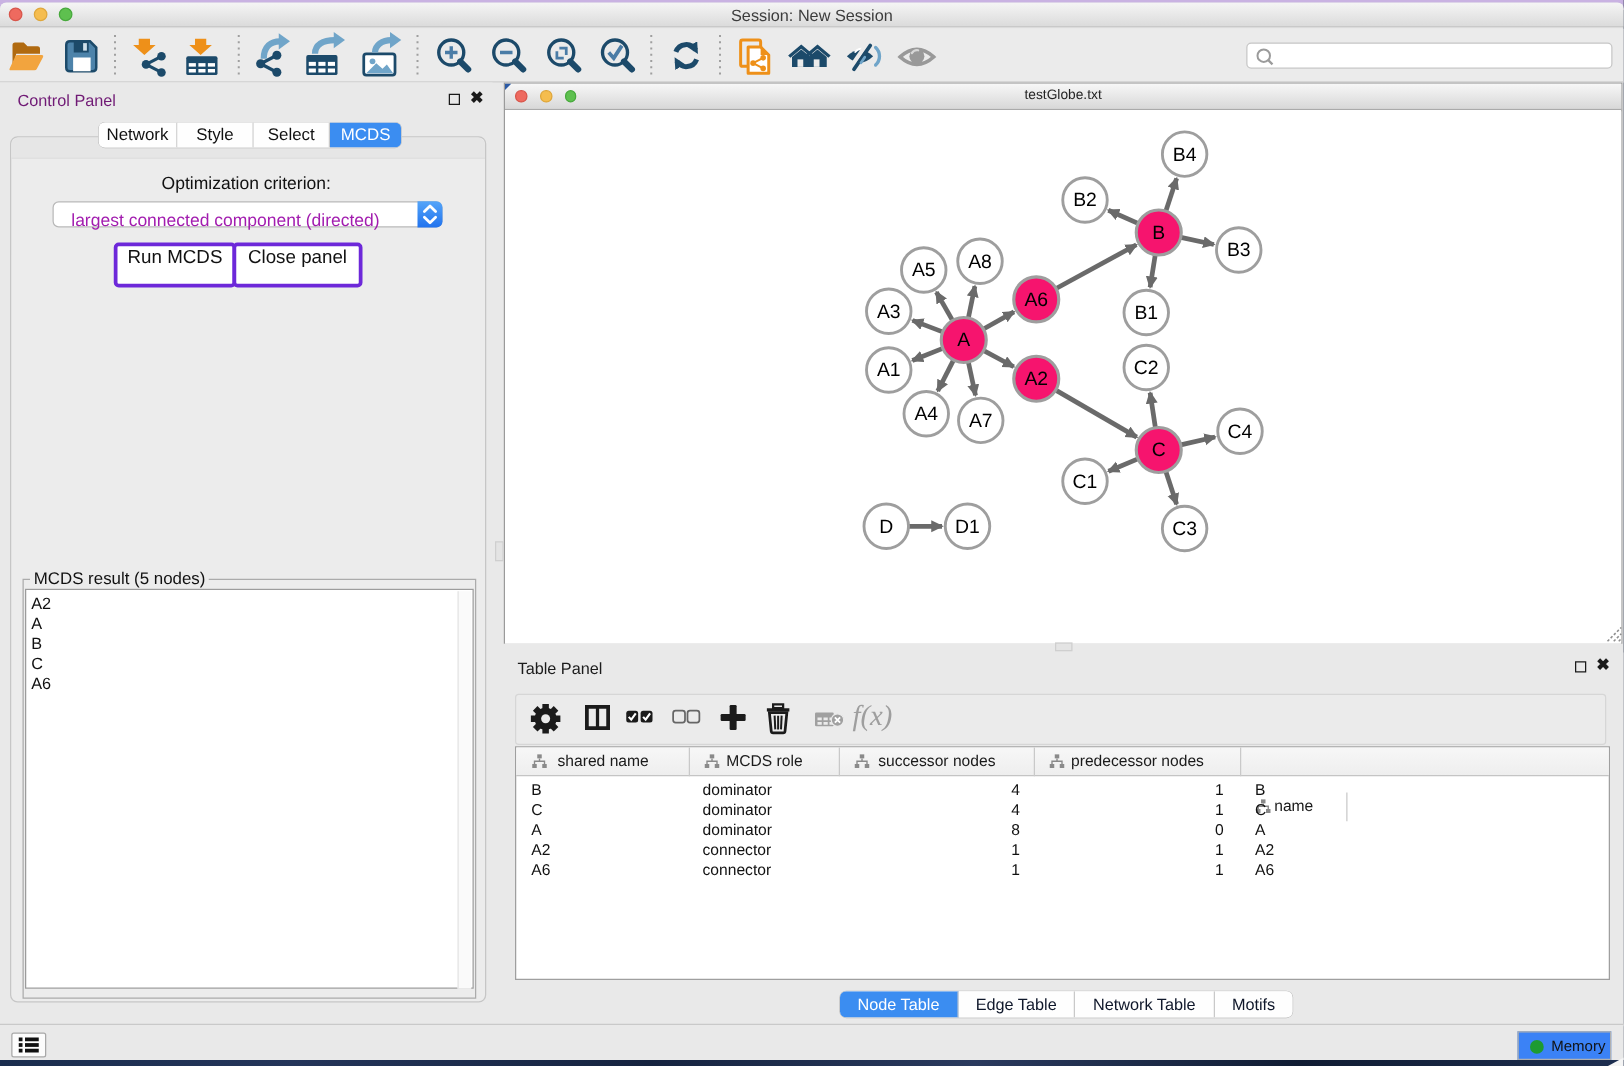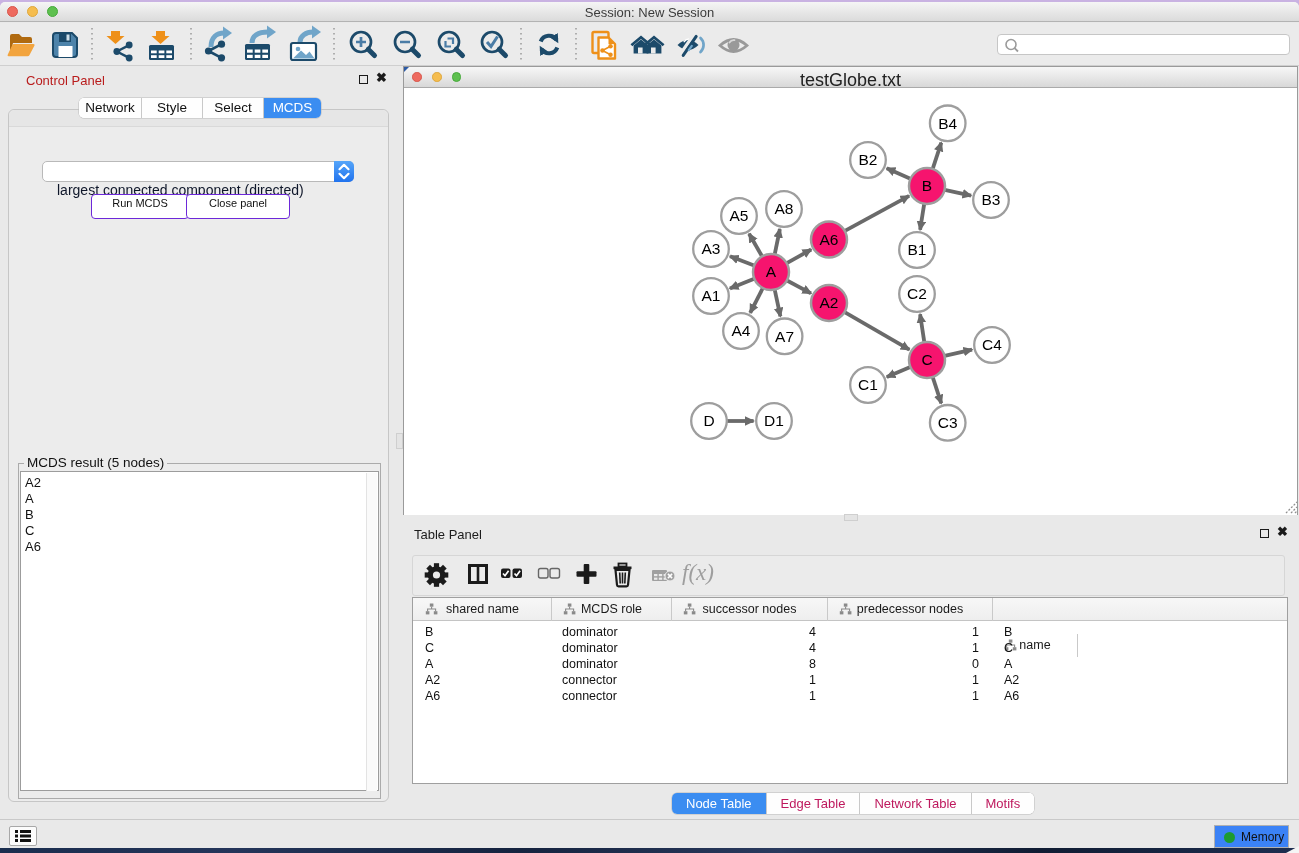--- a/index.html
+++ b/index.html
@@ -20,78 +20,78 @@
 #titletext { position:absolute; top:3px; left:0; width:100%; text-align:center;
   font-size:13px; color:#3c3c3c; }
 
 #toolbar { position:absolute; left:0; top:21px; width:1299px; height:43px; background:#ebebeb;
   border-bottom:1px solid #cfcfcf; }
 .tbi { position:absolute; }
 #searchbox { position:absolute; left:997px; top:11px; width:293px; height:21px; background:#fff;
   border:1px solid #c6c6c6; border-radius:4px; }
 
 #cpanel { position:absolute; left:0; top:64px; width:394px; height:756px; background:#e9e9e9; }
-#cpanel-title { position:absolute; left:26px; top:7px; font-size:13px; color:#b91c1c; }
+#cpanel-title { position:absolute; left:14px; top:7px; font-size:13px; color:#701a75; }
 .panefloat { position:absolute; width:9px; height:9px; border:1.5px solid #1a1a1a; background:transparent; }
 .paneclose { position:absolute; font-size:13px; font-weight:bold; color:#1a1a1a; }
 #cp-box { position:absolute; left:8px; top:43px; width:381px; height:693px;
   border:1px solid #c6c6c6; border-radius:6px; background:#ececec; }
 #cp-inner { position:absolute; left:0; top:0; width:100%; height:17px; background:#e6e6e6;
   border-bottom:1px solid #d9d9d9; border-radius:6px 6px 0 0; }
 #cp-tabs { position:absolute; left:79px; top:32px; height:20px; width:242px; display:flex;
   border-radius:5px; overflow:hidden; box-shadow:0 0 0 0.5px #b9b9b9; background:#fff; }
 .cptab { height:20px; line-height:20px; text-align:center; font-size:13.5px; color:#111;
   background:#fefefe; border-right:1px solid #c9c9c9; }
 .cptab:last-child { border-right:none; }
 .cptab.sel { background:#3b8df1; color:#fff; }
 #optlabel { position:absolute; left:0; top:72px; width:100%; text-align:center; font-size:14px; color:#111; }
 #dropdown { position:absolute; left:42px; top:95px; width:312px; height:21px; background:#fff;
   border:1px solid #b9b9b9; border-radius:5px; }
-#dropdown .dtext { position:absolute; left:14px; top:20px; font-size:14px; color:#0f172a;text-align:center; }
+#dropdown .dtext { position:absolute; left:14px; top:6px; font-size:14px; color:#a21caf;text-align:center; }
 #dropdown .spin { position:absolute; right:-1px; top:-1px; width:20px; height:21px; border-radius:0 5px 5px 0;
   background:linear-gradient(#55a5f9,#2173ee); }
-.btn { position:absolute; height:25px; background:#fff; border:1px solid #6d28d9; border-radius:4px;
-  font-size:11px; color:#111; text-align:center; line-height:17px; }
+.btn { position:absolute; height:36px; background:#fff; border:3px solid #6d28d9; border-radius:4px;
+  font-size:15px; color:#111; text-align:center; line-height:17px; }
 #grp { position:absolute; left:18px; top:397px; width:363px; height:336px;
   border:1px solid #ababab; }
 #grplabel { position:absolute; left:5px; top:-9px; background:#ececec; padding:0 3px; font-size:13.5px; color:#111;}
 #mlist { position:absolute; left:1px; top:7px; width:359px; height:320px; background:#fff;
   border:1px solid #9c9c9c; font-size:13px; color:#111; }
 #mlist .row { padding-left:4px; height:16px; line-height:16px; }
 #mlist { padding-top:3px; }
 #mtrack { position:absolute; right:1px; top:1px; width:11px; height:318px; background:#fafafa;
   border-left:1px solid #e3e3e3; }
 
 #netwin { position:absolute; left:403px; top:64px; width:895px; height:449px;
   border:1px solid #9a9a9a; background:#fff; }
 #nettitle { position:absolute; left:0; top:0; width:100%; height:21px;
   background:linear-gradient(#f7f7f7,#d8d8d8); border-bottom:1px solid #aaa; }
 #nettitle .t1 { left:8px;  top:5px; width:9.5px; height:9.5px; background:#ee6a5f; border:1px solid #d8564b;}
 #nettitle .t2 { left:28px; top:5px; width:9.5px; height:9.5px; background:#f5bd4f; border:1px solid #dfa73b;}
 #nettitle .t3 { left:47.5px; top:5px; width:9.5px; height:9.5px; background:#5ec04f; border:1px solid #47a93c;}
-#nettitletext { position:absolute; top:3px; left:0; width:100%; text-align:center; font-size:18px; color:#222; }
+#nettitletext { position:absolute; top:3px; left:0; width:100%; text-align:center; font-size:11px; color:#222; }
 #netcorner { position:absolute; left:0; top:0; width:0; height:0;
   border-left:5px solid #2b5aa5; border-bottom:5px solid transparent; }
 #netcanvas { position:absolute; left:0; top:22px; width:893px; height:426px; background:#fff; }
 
 #tpanel { position:absolute; left:395px; top:520px; width:904px; height:299px; background:#e9e9e9; }
 #tpanel-title { position:absolute; left:19px; top:5px; font-size:13px; color:#1c1c1c; }
 #ttoolbar { position:absolute; left:17px; top:33px; width:873px; height:41px; background:#ebebeb;
   border:1px solid #d6d6d6; border-radius:3px; }
 #ttable { position:absolute; left:17px; top:75px; width:876px; height:187px; background:#fff;
   border:1px solid #9f9f9f; }
 #thead { position:absolute; left:0; top:0; width:874px; height:23px;
   background:linear-gradient(#f7f7f7,#eee); border-bottom:1px solid #c4c4c4; }
 .hcol { position:absolute; top:0; height:23px; border-right:1px solid #c9c9c9; }
 .hlab { position:absolute; top:4px; width:100%; text-align:center; font-size:12.5px; color:#1a1a1a; }
 .hicon { position:absolute; left:11px; top:5px; }
 .trow { position:absolute; font-size:12.5px; color:#111; }
 #ttabs { position:absolute; left:277px; top:271px; height:21px; display:flex; border-radius:5px;
   overflow:hidden; box-shadow:0 0 0 0.5px #b9b9b9; background:#fff; }
-.ttab { height:21px; line-height:21px; text-align:center; font-size:13px; color:#be185d;
+.ttab { height:21px; line-height:21px; text-align:center; font-size:13px; color:#0f172a;
   background:#fefefe; border-right:1px solid #c9c9c9; padding:0 14px; }
 .ttab:last-child { border-right:none; }
 .ttab.sel { background:#3b8df1; color:#fff; }
 
 #statusbar { position:absolute; left:0; top:817px; width:1299px; height:29px; background:#e9e9e9;
   border-top:1px solid #c9c9c9; }
 #listbtn { position:absolute; left:9px; top:6px; width:28px; height:20px; background:#fcfcfc;
   border:1px solid #a8a8a8; border-radius:2px; }
 #membtn { position:absolute; left:1214px; top:5px; width:75px; height:23px; background:#3b82f6;
   border:1px solid #b0b0b0; font-size:12px; color:#111; }
@@ -231,20 +231,21 @@
     <div class="paneclose" style="left:376px; top:4px;">✖</div>
     <div id="cp-box">
         <div id="cp-inner"></div>
       </div>
     <div id="cp-tabs">
       <div class="cptab" style="width:63px;">Network</div>
       <div class="cptab" style="width:61px;">Style</div>
       <div class="cptab" style="width:61px;">Select</div>
       <div class="cptab sel" style="width:57px;">MCDS</div>
     </div>
+    <div id="optlabel">Optimization criterion:</div>
     <div id="dropdown">
       <div class="dtext">largest connected component (directed)</div>
       <div class="spin"><svg width="20" height="21" viewBox="0 0 20 21">
             <path d="M5.5,8.2 L10,3.8 L14.5,8.2" stroke="#fff" stroke-width="2.2" fill="none" stroke-linecap="round" stroke-linejoin="round"></path>
             <path d="M5.5,12.8 L10,17.2 L14.5,12.8" stroke="#fff" stroke-width="2.2" fill="none" stroke-linecap="round" stroke-linejoin="round"></path>
           </svg></div>
     </div>
     <div class="btn" style="left:91px; top:128px; width:98px;">Run MCDS</div>
     <div class="btn" style="left:186px; top:128px; width:104px;">Close panel</div>
     <div id="grp">

